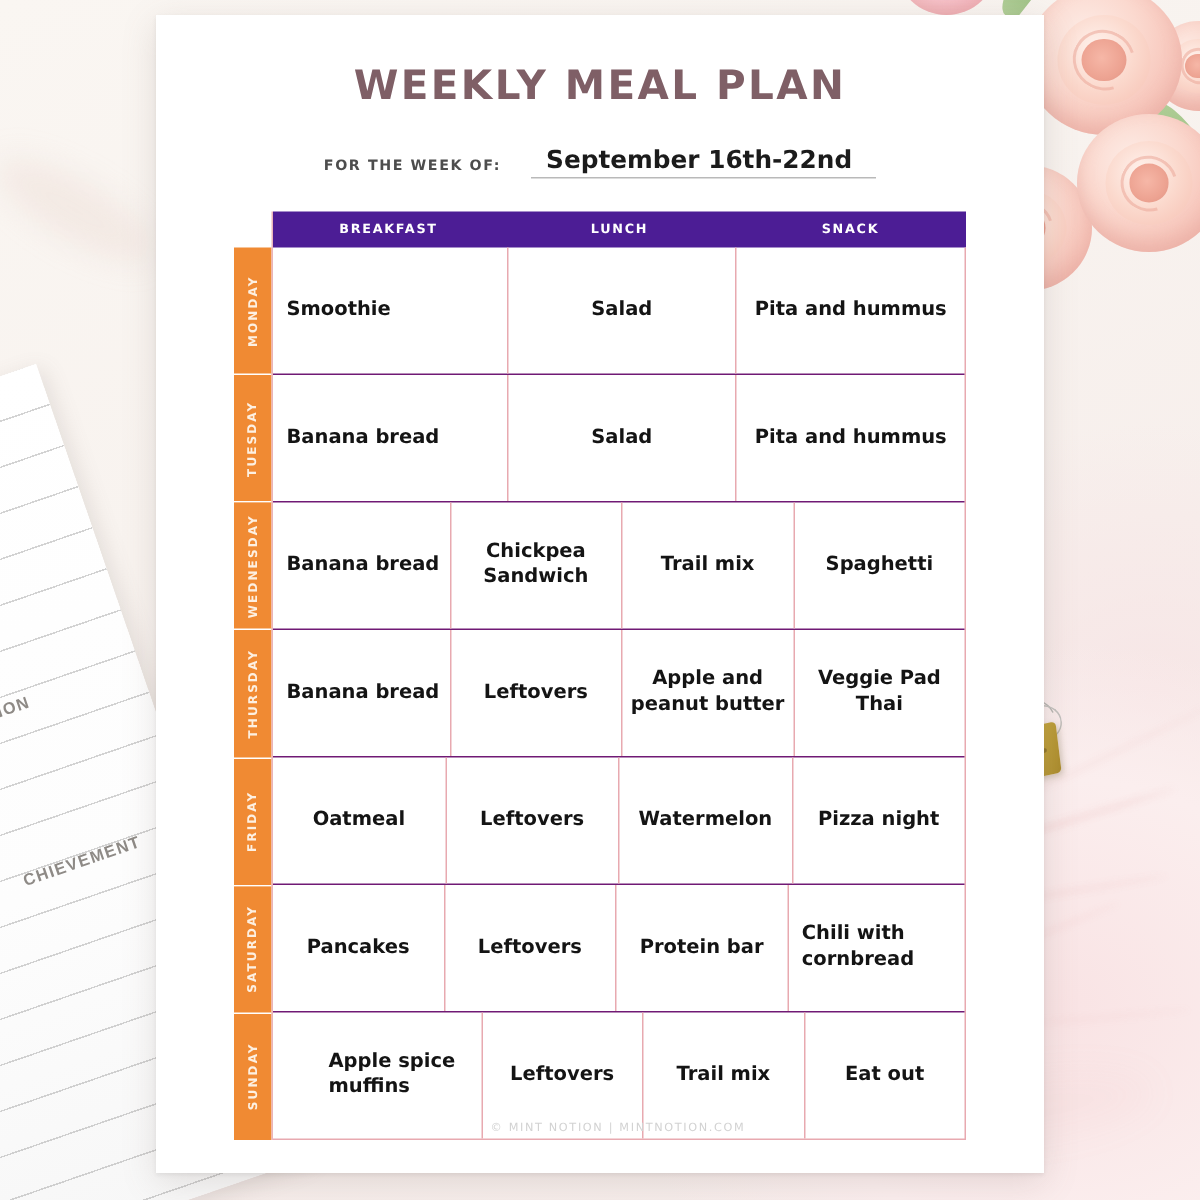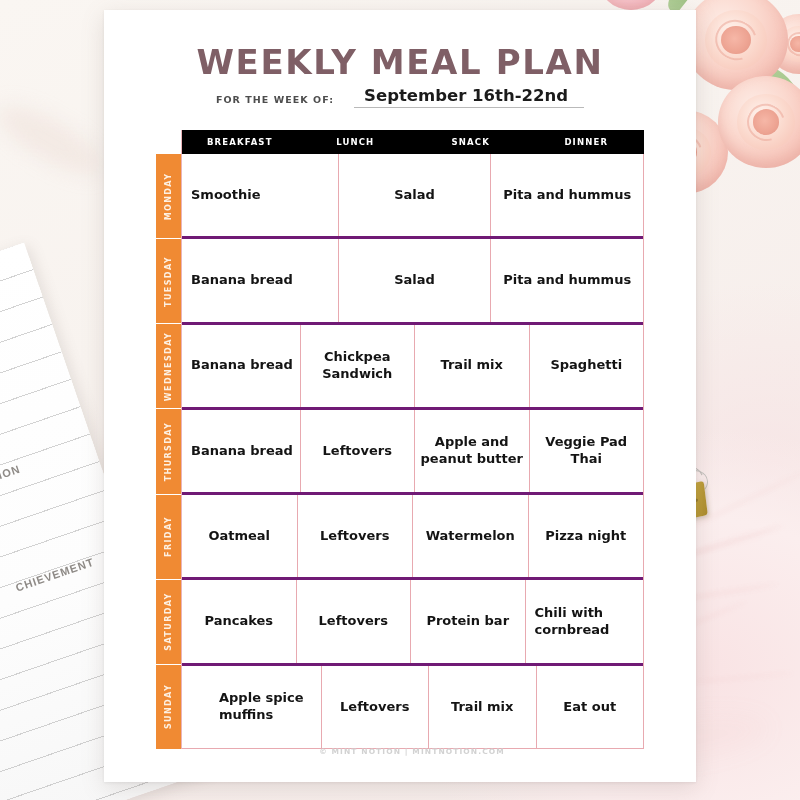--- a/index.html
+++ b/index.html
@@ -164,29 +164,29 @@
   .card-inner {
     position: absolute;
     left: 52px;
     right: 52px;
     top: 32px;
   }
 
   .title {
     text-align: center;
     font-family: "DejaVu Sans", sans-serif;
-    font-size: 34px;
+    font-size: 27px;
     font-weight: 700;
     letter-spacing: 1.6px;
     color: #7f5f66;
     white-space: nowrap;
   }
 
   .weekof {
-    margin-top: 4px;
+    margin-top: 24px;
     display: flex;
     align-items: flex-end;
     justify-content: center;
     gap: 20px;
   }
   .weekof-label {
     font-family: "DejaVu Sans", sans-serif;
     font-size: 9.5px;
     font-weight: 700;
     letter-spacing: 1.05px;
@@ -247,38 +247,38 @@
     flex: 1 1 auto;
     display: flex;
     flex-direction: column;
     border-left: 1px solid #eab4b9;
   }
 
   .head-row {
     display: flex;
     height: 24px;
     flex: 0 0 24px;
-    background: #000000;
+    background: #4c1d95;
   }
   .head-cell {
     flex: 1 1 0;
     display: flex;
     align-items: center;
     justify-content: center;
     font-family: "DejaVu Sans", sans-serif;
     font-size: 8.5px;
     font-weight: 700;
     letter-spacing: 1.15px;
     color: #ffffff;
   }
 
   .body-row {
     display: flex;
     flex: 1 1 0;
-    border-bottom: 3px solid #701a75;
+    border-bottom: 1px solid #701a75;
   }
   .body-row:last-child { border-bottom: none; margin-left: 28px; }
 
   .meal-cell {
     flex: 1 1 0;
     min-width: 0;
     display: flex;
     align-items: center;
     justify-content: center;
     text-align: center;
@@ -299,21 +299,21 @@
     border-left: none;
   }
 
   .footer {
     position: absolute;
     left: 0; right: 0;
     bottom: 26px;
     text-align: center;
     font-family: "DejaVu Sans", sans-serif;
     font-size: 7.5px;
-    font-weight: 700;
+    font-weight: 400;
     letter-spacing: 1.1px;
     color: #d2d2d2;
     margin-left: 24px;
   }
 </style>
 </head>
 <body>
 
 <div class="scene">
 
@@ -417,21 +417,20 @@
             <span>SUNDAY</span>
           </div>
       </div>
 
       <div class="grid-col">
 
         <div class="head-row">
           <div class="head-cell">BREAKFAST</div>
           <div class="head-cell">LUNCH</div>
           <div class="head-cell">SNACK</div>
-          <div class="head-cell">DINNER</div>
         </div>
 
         <div class="table-frame" style="flex:1 1 auto; display:flex; flex-direction:column;">
 
           <div class="body-row">
             <div class="meal-cell align-left">Smoothie</div>
             <div class="meal-cell">Salad</div>
             <div class="meal-cell">Pita and hummus</div>
           </div>
 

